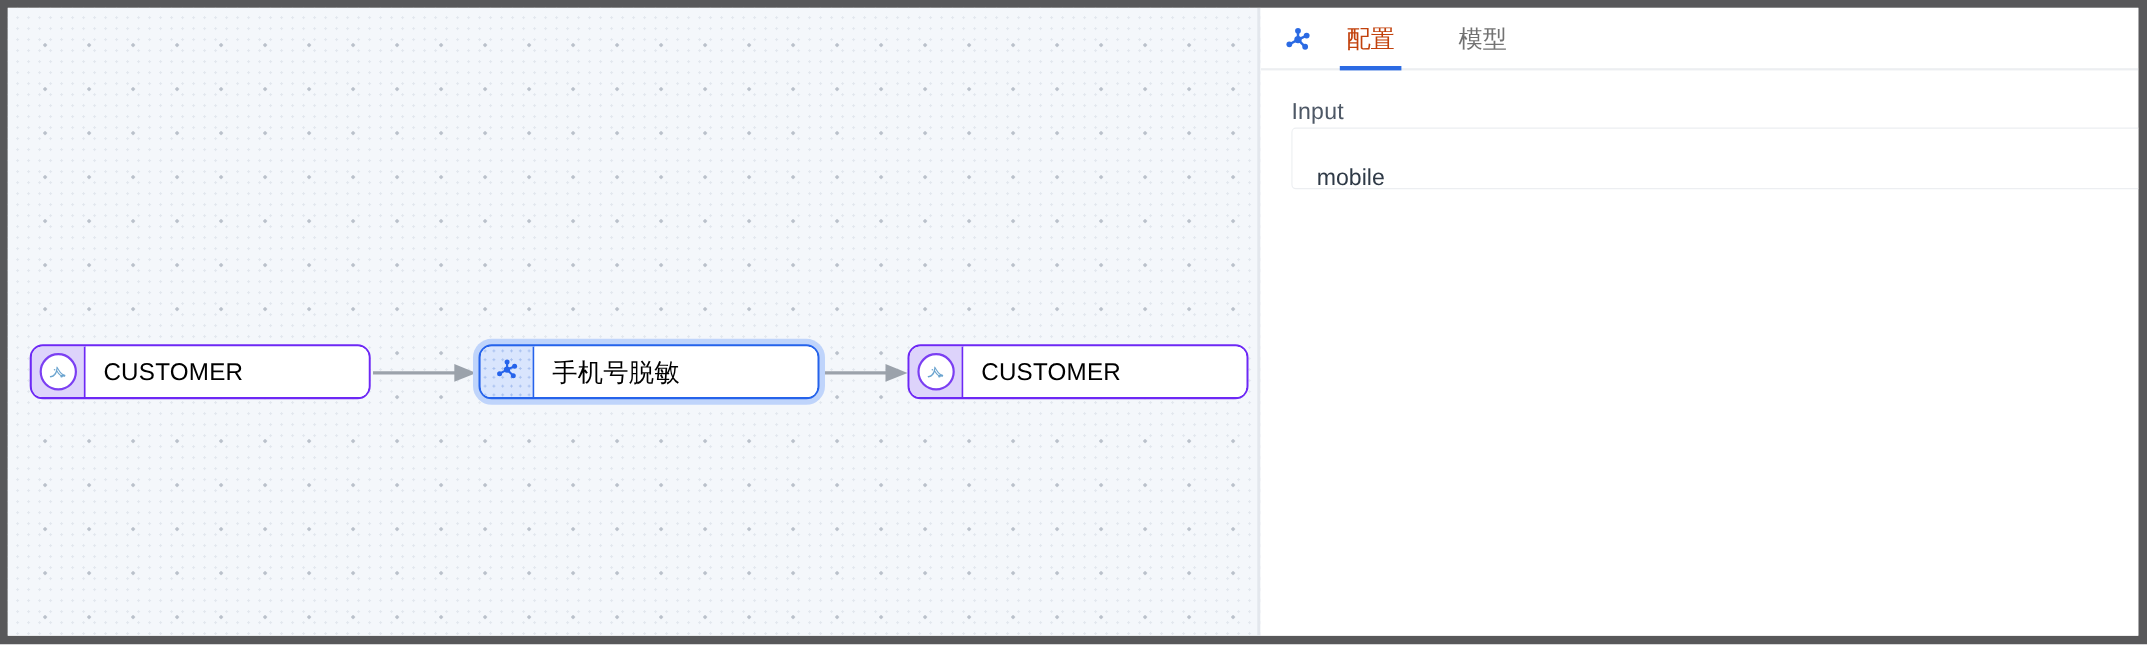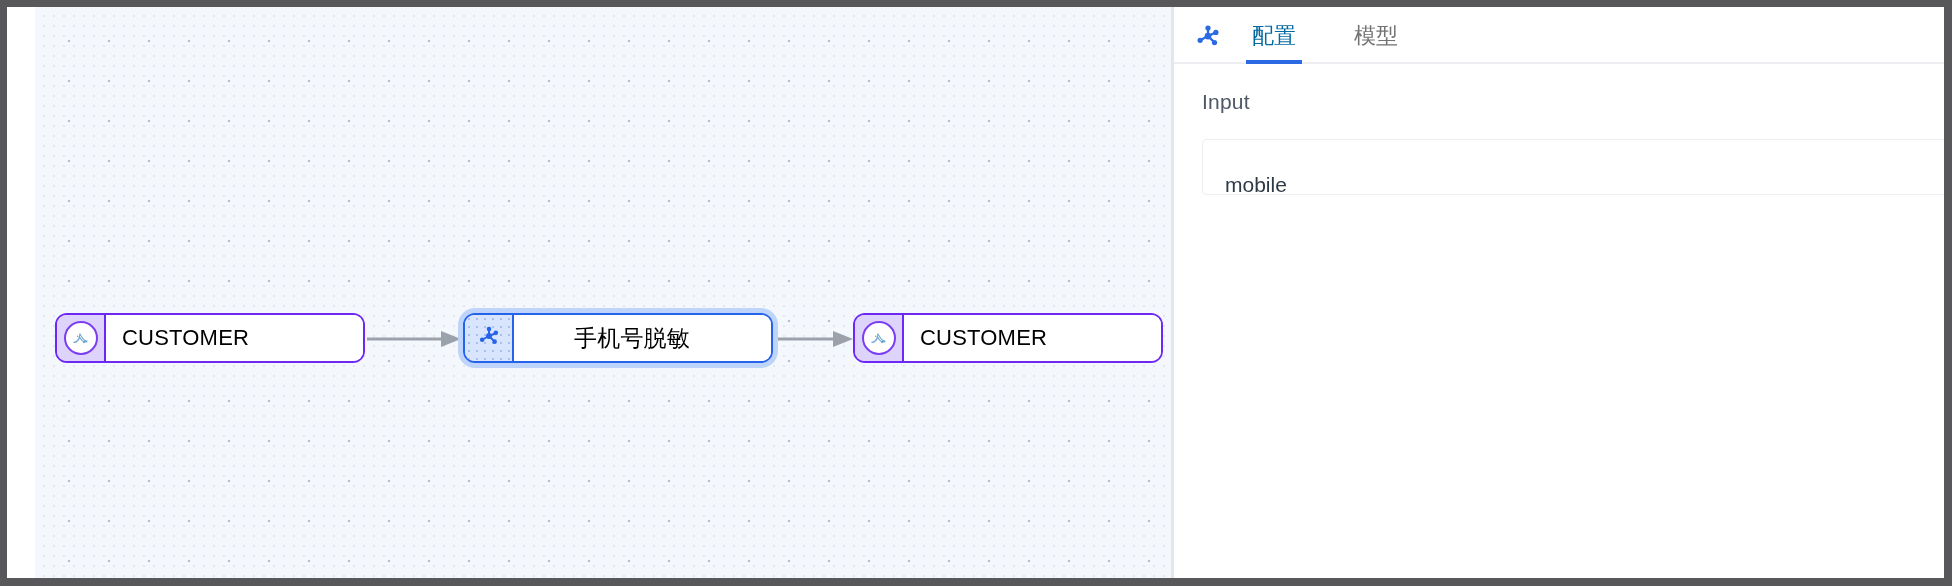--- a/index.html
+++ b/index.html
@@ -34,21 +34,20 @@
     width: 1139px;
     flex: 0 0 1139px;
     height: 100%;
     background-color: #f4f7fb;
     background-image:
       radial-gradient(circle, #b9c0ca 1.4px, transparent 1.6px),
       radial-gradient(circle, #e2e7ee 1px, transparent 1.2px);
     background-size: 40px 40px, 10px 10px;
     background-position: 14px 14px, 4px 4px;
     overflow: hidden;
-    margin-left: 28px;
   }
   #canvas-divider {
     position: absolute;
     top: 0;
     right: 0;
     width: 3px;
     height: 100%;
     background: #e3e7ed;
   }
 
@@ -62,21 +61,20 @@
     border-radius: 12px;
     background: #ffffff;
   }
   .flow-node.db-node {
     border: 2.5px solid #6d28f5;
     box-shadow: 0 0 0 0px transparent;
   }
   .flow-node.selected-node {
     border: 2.5px solid #2563eb;
     box-shadow: 0 0 0 5px #bfd4fb;
-    gap: 44px;
   }
 
   .node-icon-cell {
     width: 47px;
     flex: 0 0 47px;
     display: flex;
     align-items: center;
     justify-content: center;
     border-top-left-radius: 9px;
     border-bottom-left-radius: 9px;
@@ -171,40 +169,40 @@
     font-size: 22px;
     color: #737373;
     padding: 0 6px;
     height: 57px;
     line-height: 57px;
     margin-right: 46px;
     cursor: pointer;
     white-space: nowrap;
   }
   .panel-tab.active {
-    color: #0369a1;
+    color: #c2410c;
   }
   .panel-tab.active::after {
     content: "";
     position: absolute;
     left: 0;
     right: 0;
     bottom: 0;
     height: 4px;
     background: #2b6ae3;
     z-index: 2;
   }
 
   #panel-body {
     padding: 26px 0 0 28px;
   }
   .field-label {
     font-size: 21px;
     color: #4e5866;
-    margin-bottom: 25px;
+    margin-bottom: 2px;
     letter-spacing: 0.2px;
   }
   .field-input {
     box-sizing: border-box;
     width: 800px;
     height: 56px;
     border: 1px solid #eceef1;
     border-radius: 4px;
     background: #ffffff;
     display: flex;

